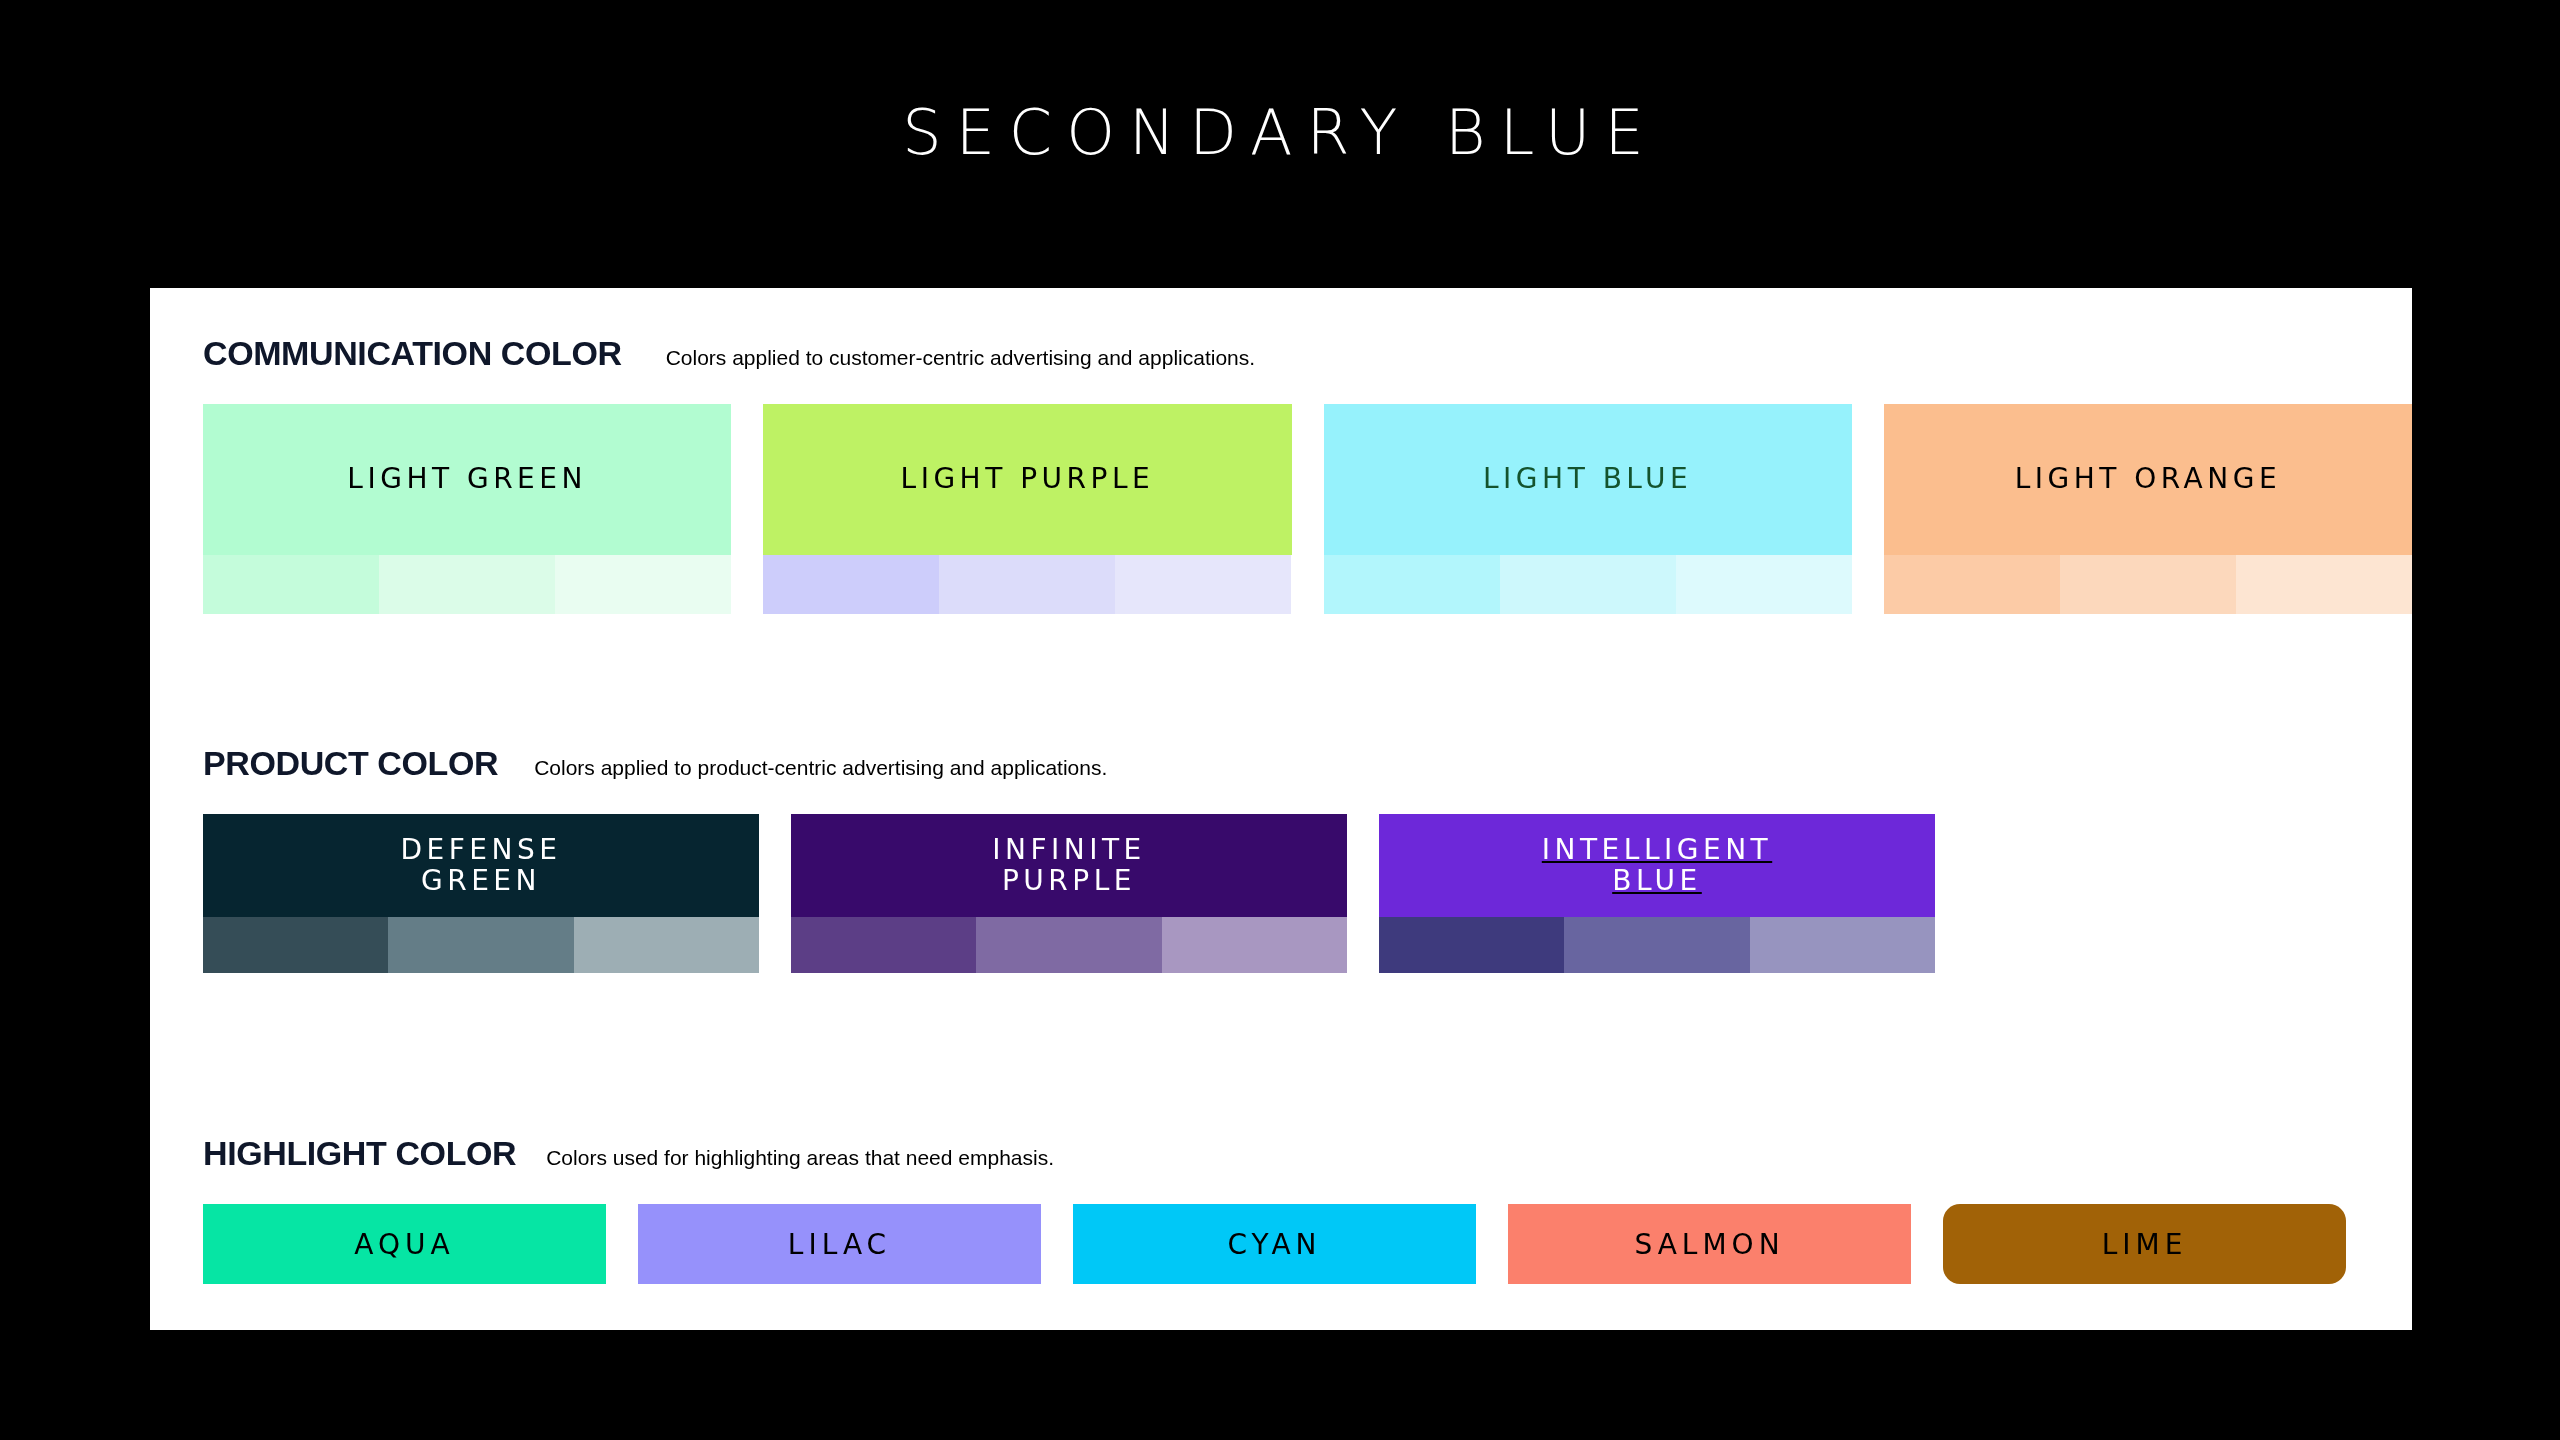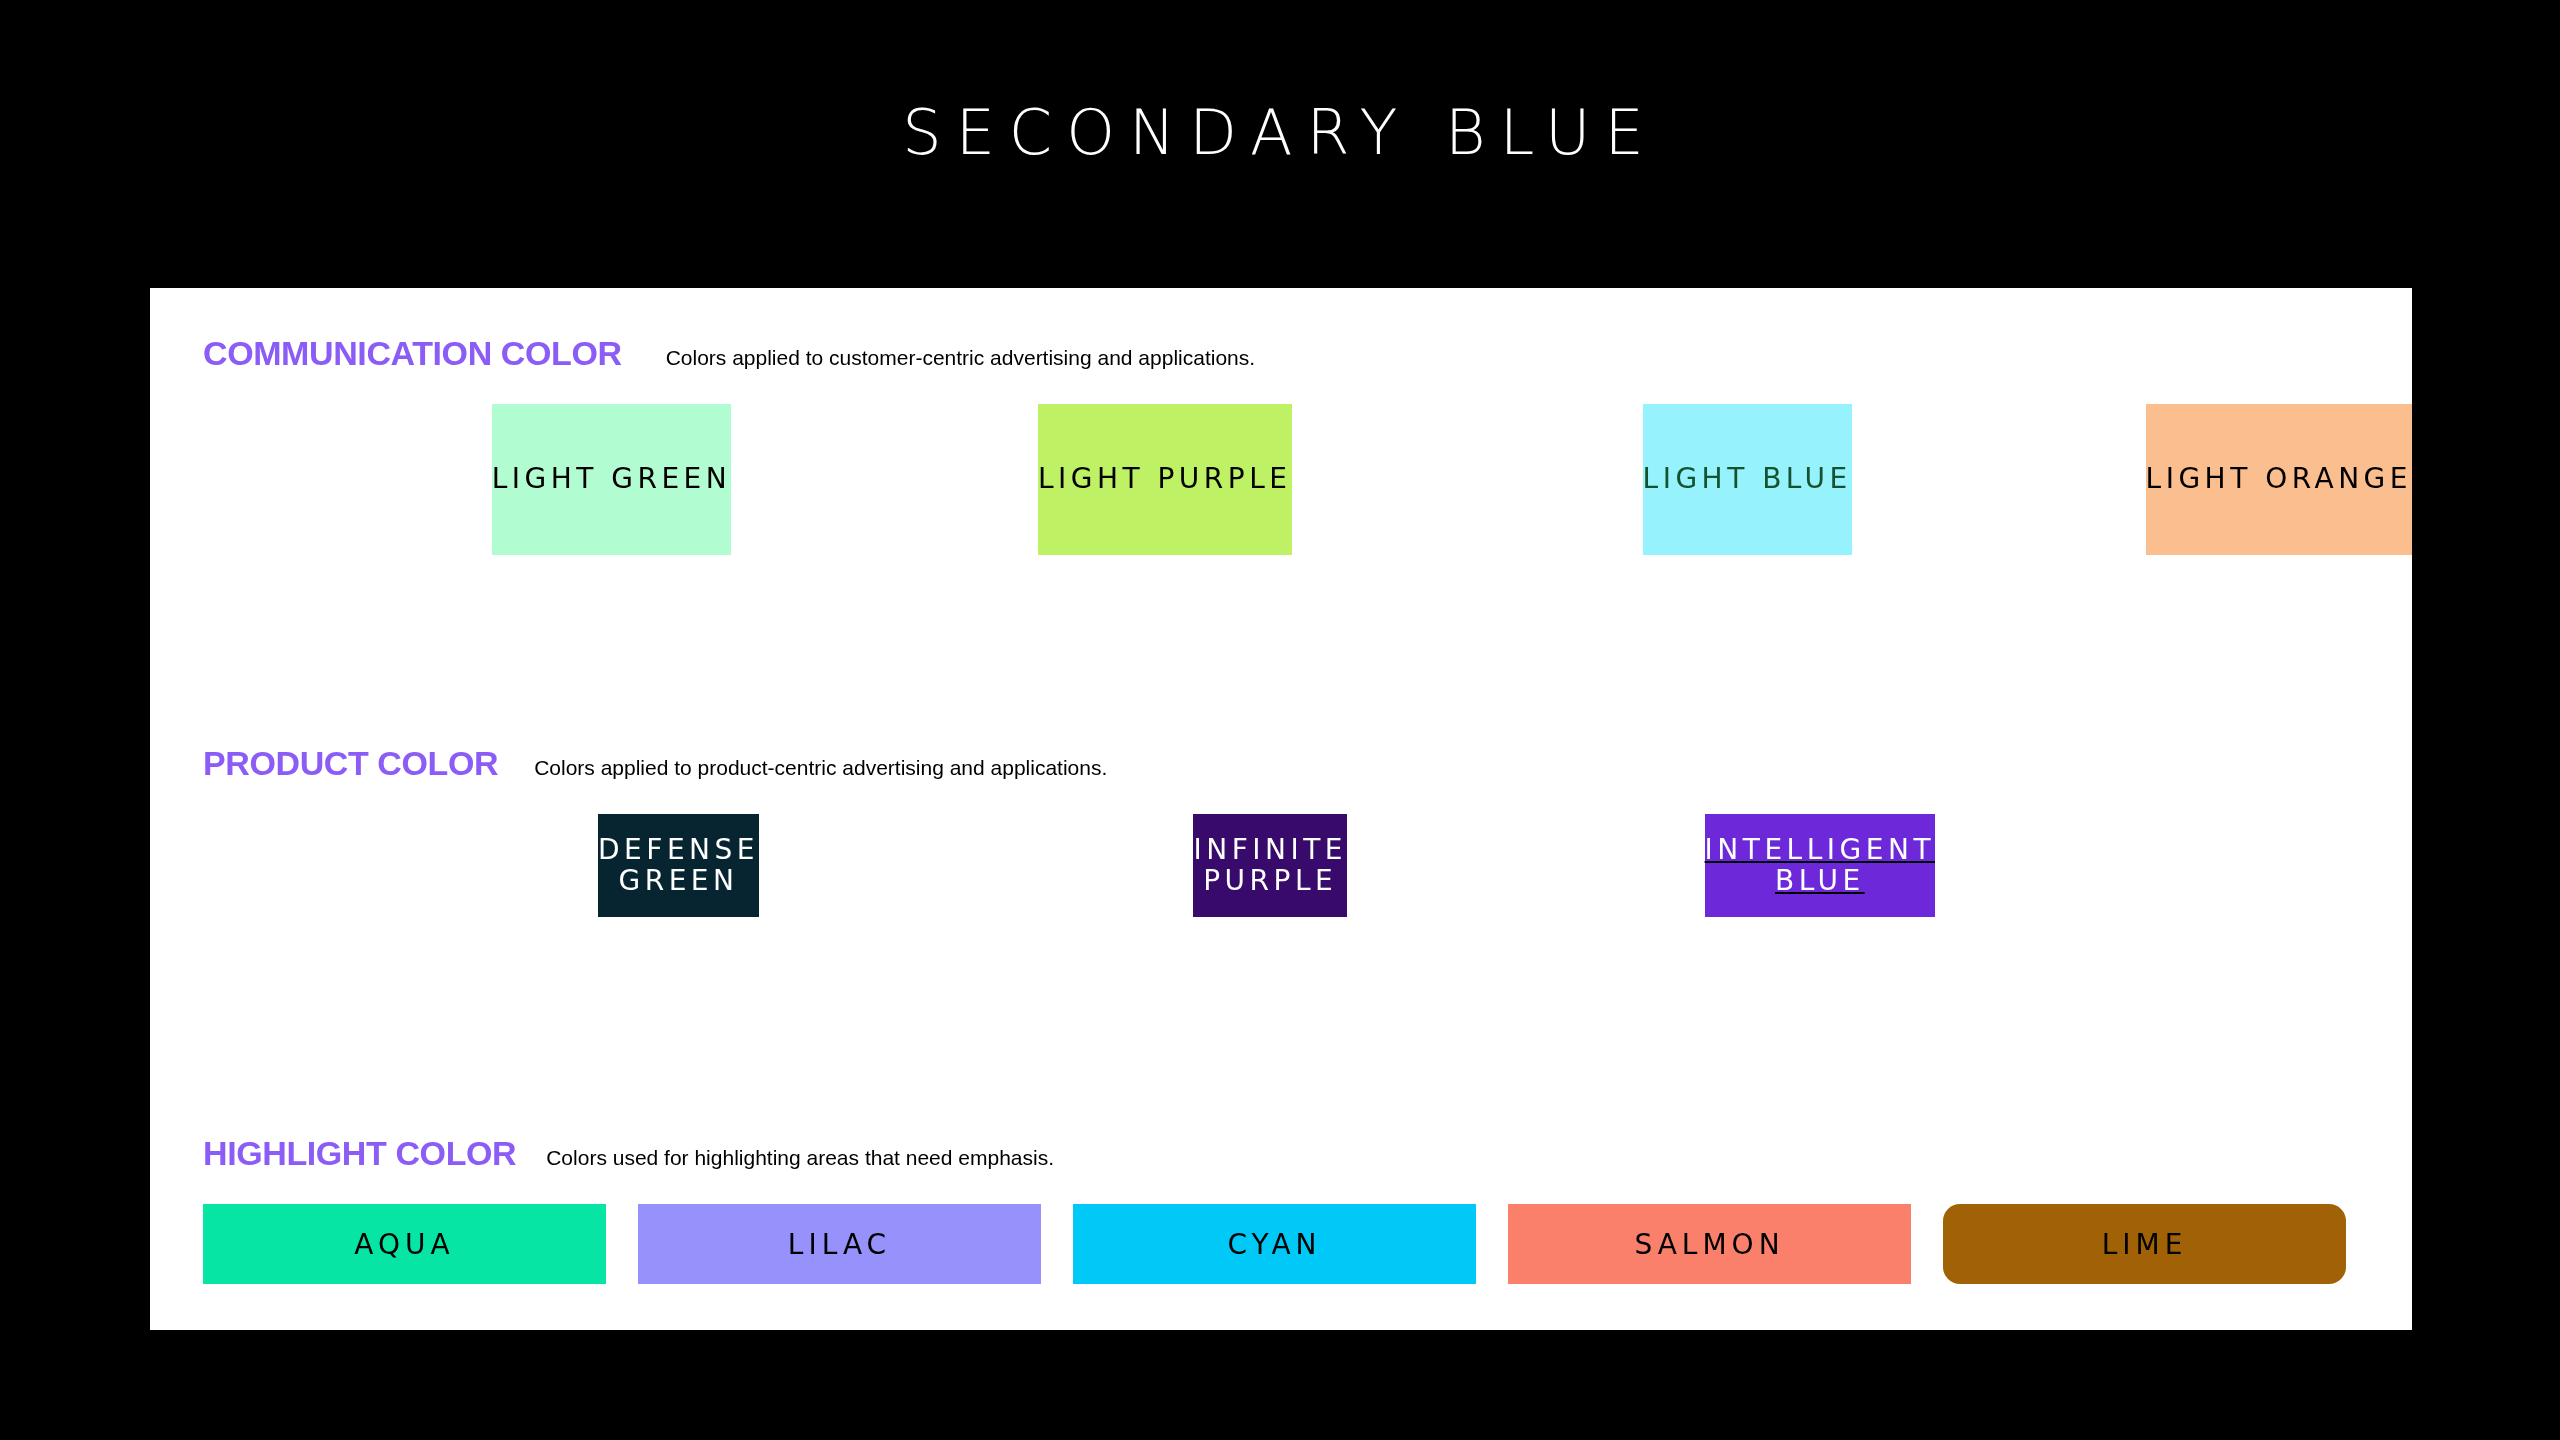--- a/index.html
+++ b/index.html
@@ -38,21 +38,21 @@
   #section-product       { top: 456px; }
   #section-highlight     { top: 846px; }
 
   .section-head {
     display: flex;
     align-items: baseline;
     padding-left: 53px;
     height: 50px;
   }
   .section-title {
-    color: #8b5cf6;
+    color: #0f172a;
     font-size: 34px;
     font-weight: bold;
     letter-spacing: -0.4px;
     white-space: nowrap;
     font-family: "Liberation Sans", sans-serif;
   }
   .section-desc {
     color: #000000;
     font-size: 21px;
     font-weight: 400;
@@ -68,21 +68,20 @@
     display: flex;
     gap: 32px;
     padding-left: 53px;
     margin-top: 20px;
   }
 
   .swatch {
     width: 556px;
     display: flex;
     flex-direction: column;
-    align-items: flex-end;
   }
 
   .swatch-main {
     height: 151px;
     display: flex;
     align-items: center;
     justify-content: center;
     text-align: center;
   }
   .swatch-label {

